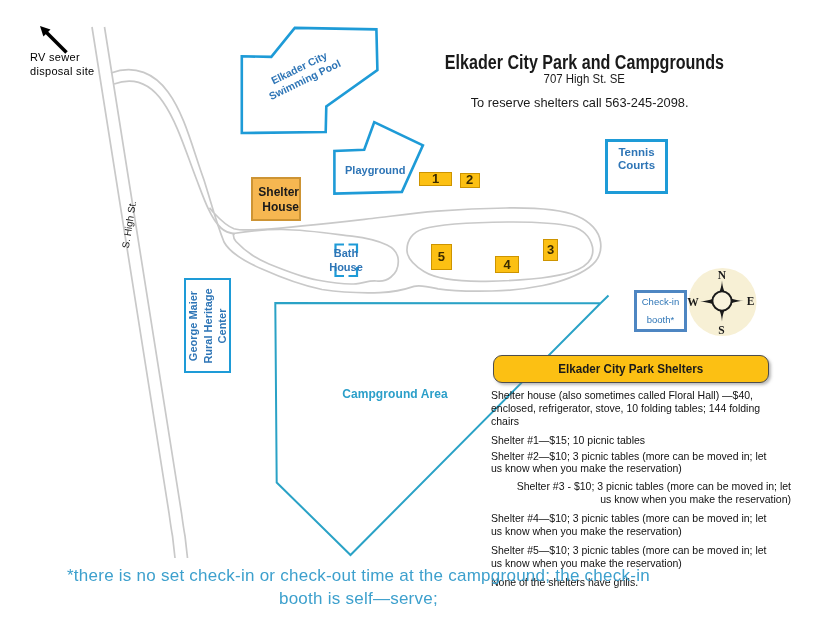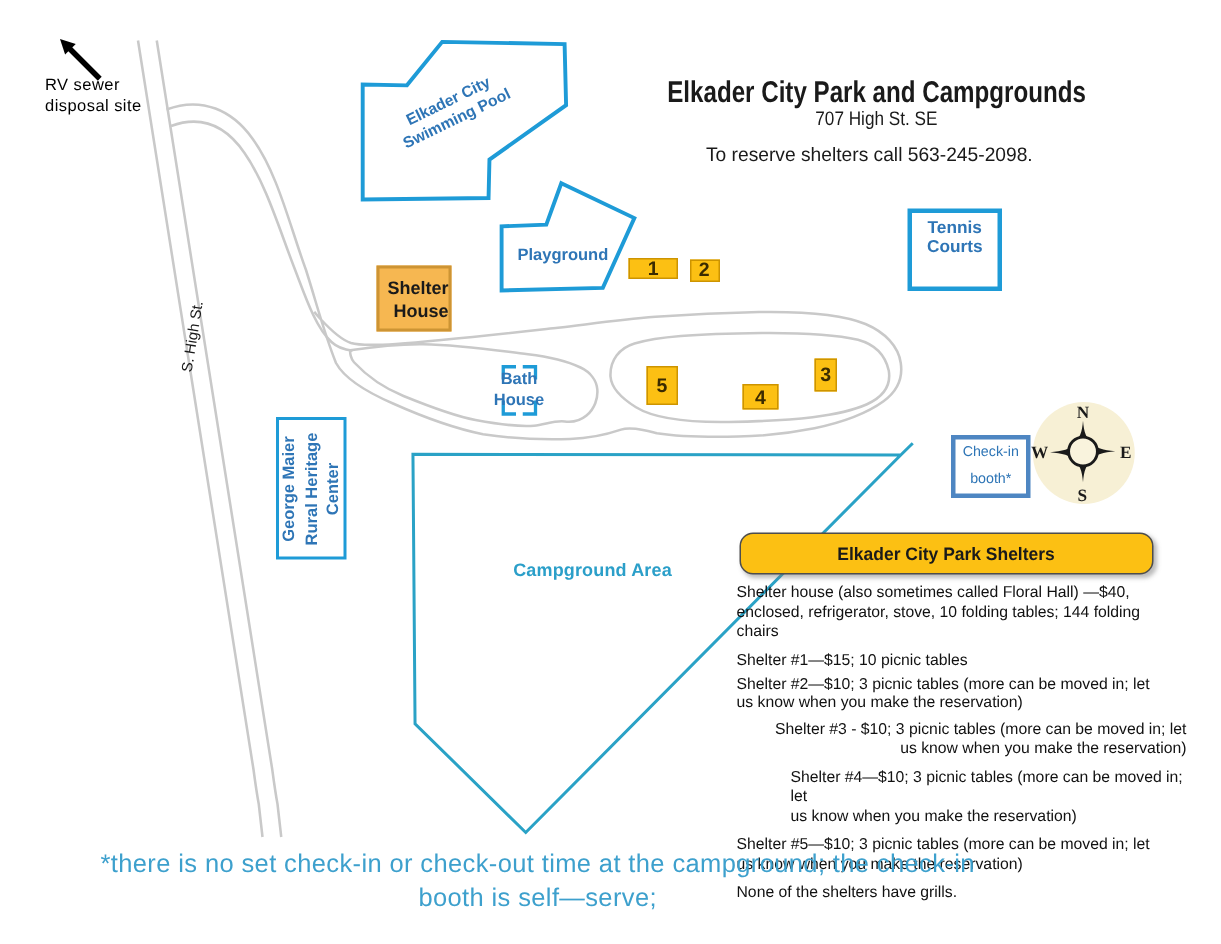--- a/index.html
+++ b/index.html
@@ -105,31 +105,31 @@
 <div class="abs ctr" style="left:431px;top:244px;width:18.5px;height:24px;background:#fcc013;border:1.5px solid #cd9400;font-size:13px;font-weight:bold;color:#3b2b00;line-height:24px;">5</div>
 
 <div class="abs ctr" style="left:316px;top:245.5px;width:60px;font-size:11px;font-weight:600;color:#2e75b6;line-height:14px;">Bath<br>House</div>
 
 <div class="abs ctr" style="left:605px;top:139px;width:57px;height:45px;border:3px solid #1e9bd7;font-size:11.5px;font-weight:bold;color:#2e75b6;line-height:13px;padding-top:4px;">Tennis<br>Courts</div>
 
 <div class="abs" style="left:184px;top:278px;width:43px;height:91px;border:2.5px solid #1e9bd7;"></div>
 
 <div class="abs ctr" style="left:160px;top:304px;width:96px;height:44px;font-size:11px;font-weight:bold;color:#2e75b6;line-height:14.5px;transform:rotate(-90deg);">George Maier<br>Rural Heritage<br>Center</div>
 
-<div class="abs ctr" style="left:335px;top:373px;width:120px;font-size:12px;font-weight:bold;color:#2b9fc9;white-space:nowrap;letter-spacing:0.1px;">Campground Area</div>
+<div class="abs ctr" style="left:335px;top:387px;width:120px;font-size:12px;font-weight:bold;color:#2b9fc9;white-space:nowrap;letter-spacing:0.1px;">Campground Area</div>
 
 <div class="abs ctr" style="left:606px;top:290px;width:47px;height:35.5px;border:3px solid #4e86c2;font-size:9.5px;color:#2e75b6;line-height:17.5px;margin-left:28px;">Check-in<br>booth*</div>
 
 <div class="abs ctr" style="left:493px;top:355px;width:274px;height:26px;background:#fcc013;border:1px solid #4d4d4d;border-radius:9px;font-size:12px;font-weight:bold;color:#1a1a1a;line-height:26px;box-shadow:2px 2px 3px rgba(120,120,120,0.5);"><span style="display:inline-block;transform:scaleX(0.97);white-space:nowrap;">Elkader City Park Shelters</span></div>
 
 <div class="abs" style="left:491px;top:389px;width:300px;font-size:10.5px;color:#111;line-height:12.8px;">
   <div style="margin-bottom:6.4px;">Shelter house (also sometimes called Floral Hall) —$40,<br>enclosed, refrigerator, stove, 10 folding tables; 144 folding<br>chairs</div>
   <div style="margin-bottom:3px;">Shelter #1—$15; 10 picnic tables</div>
   <div style="margin-bottom:5px;">Shelter #2—$10; 3 picnic tables (more can be moved in; let<br>us know when you make the reservation)</div>
   <div style="margin-bottom:6.4px;text-align:right;">Shelter #3 - $10; 3 picnic tables (more can be moved in; let<br>us know when you make the reservation)</div>
-  <div style="margin-bottom:6.4px;margin-left:36px;">Shelter #4—$10; 3 picnic tables (more can be moved in; let<br>us know when you make the reservation)</div>
+  <div style="margin-bottom:6.4px;">Shelter #4—$10; 3 picnic tables (more can be moved in; let<br>us know when you make the reservation)</div>
   <div style="margin-bottom:6.4px;">Shelter #5—$10; 3 picnic tables (more can be moved in; let<br>us know when you make the reservation)</div>
   <div>None of the shelters have grills.</div>
 </div>
 
 <div class="abs" style="left:67px;top:564px;font-size:17px;color:#3da0cd;line-height:23px;letter-spacing:0.25px;text-align:center;">*there is no set check-in or check-out time at the campground; the check-in<br>booth is self—serve;</div>
 
 </div>
 
 </body></html>

